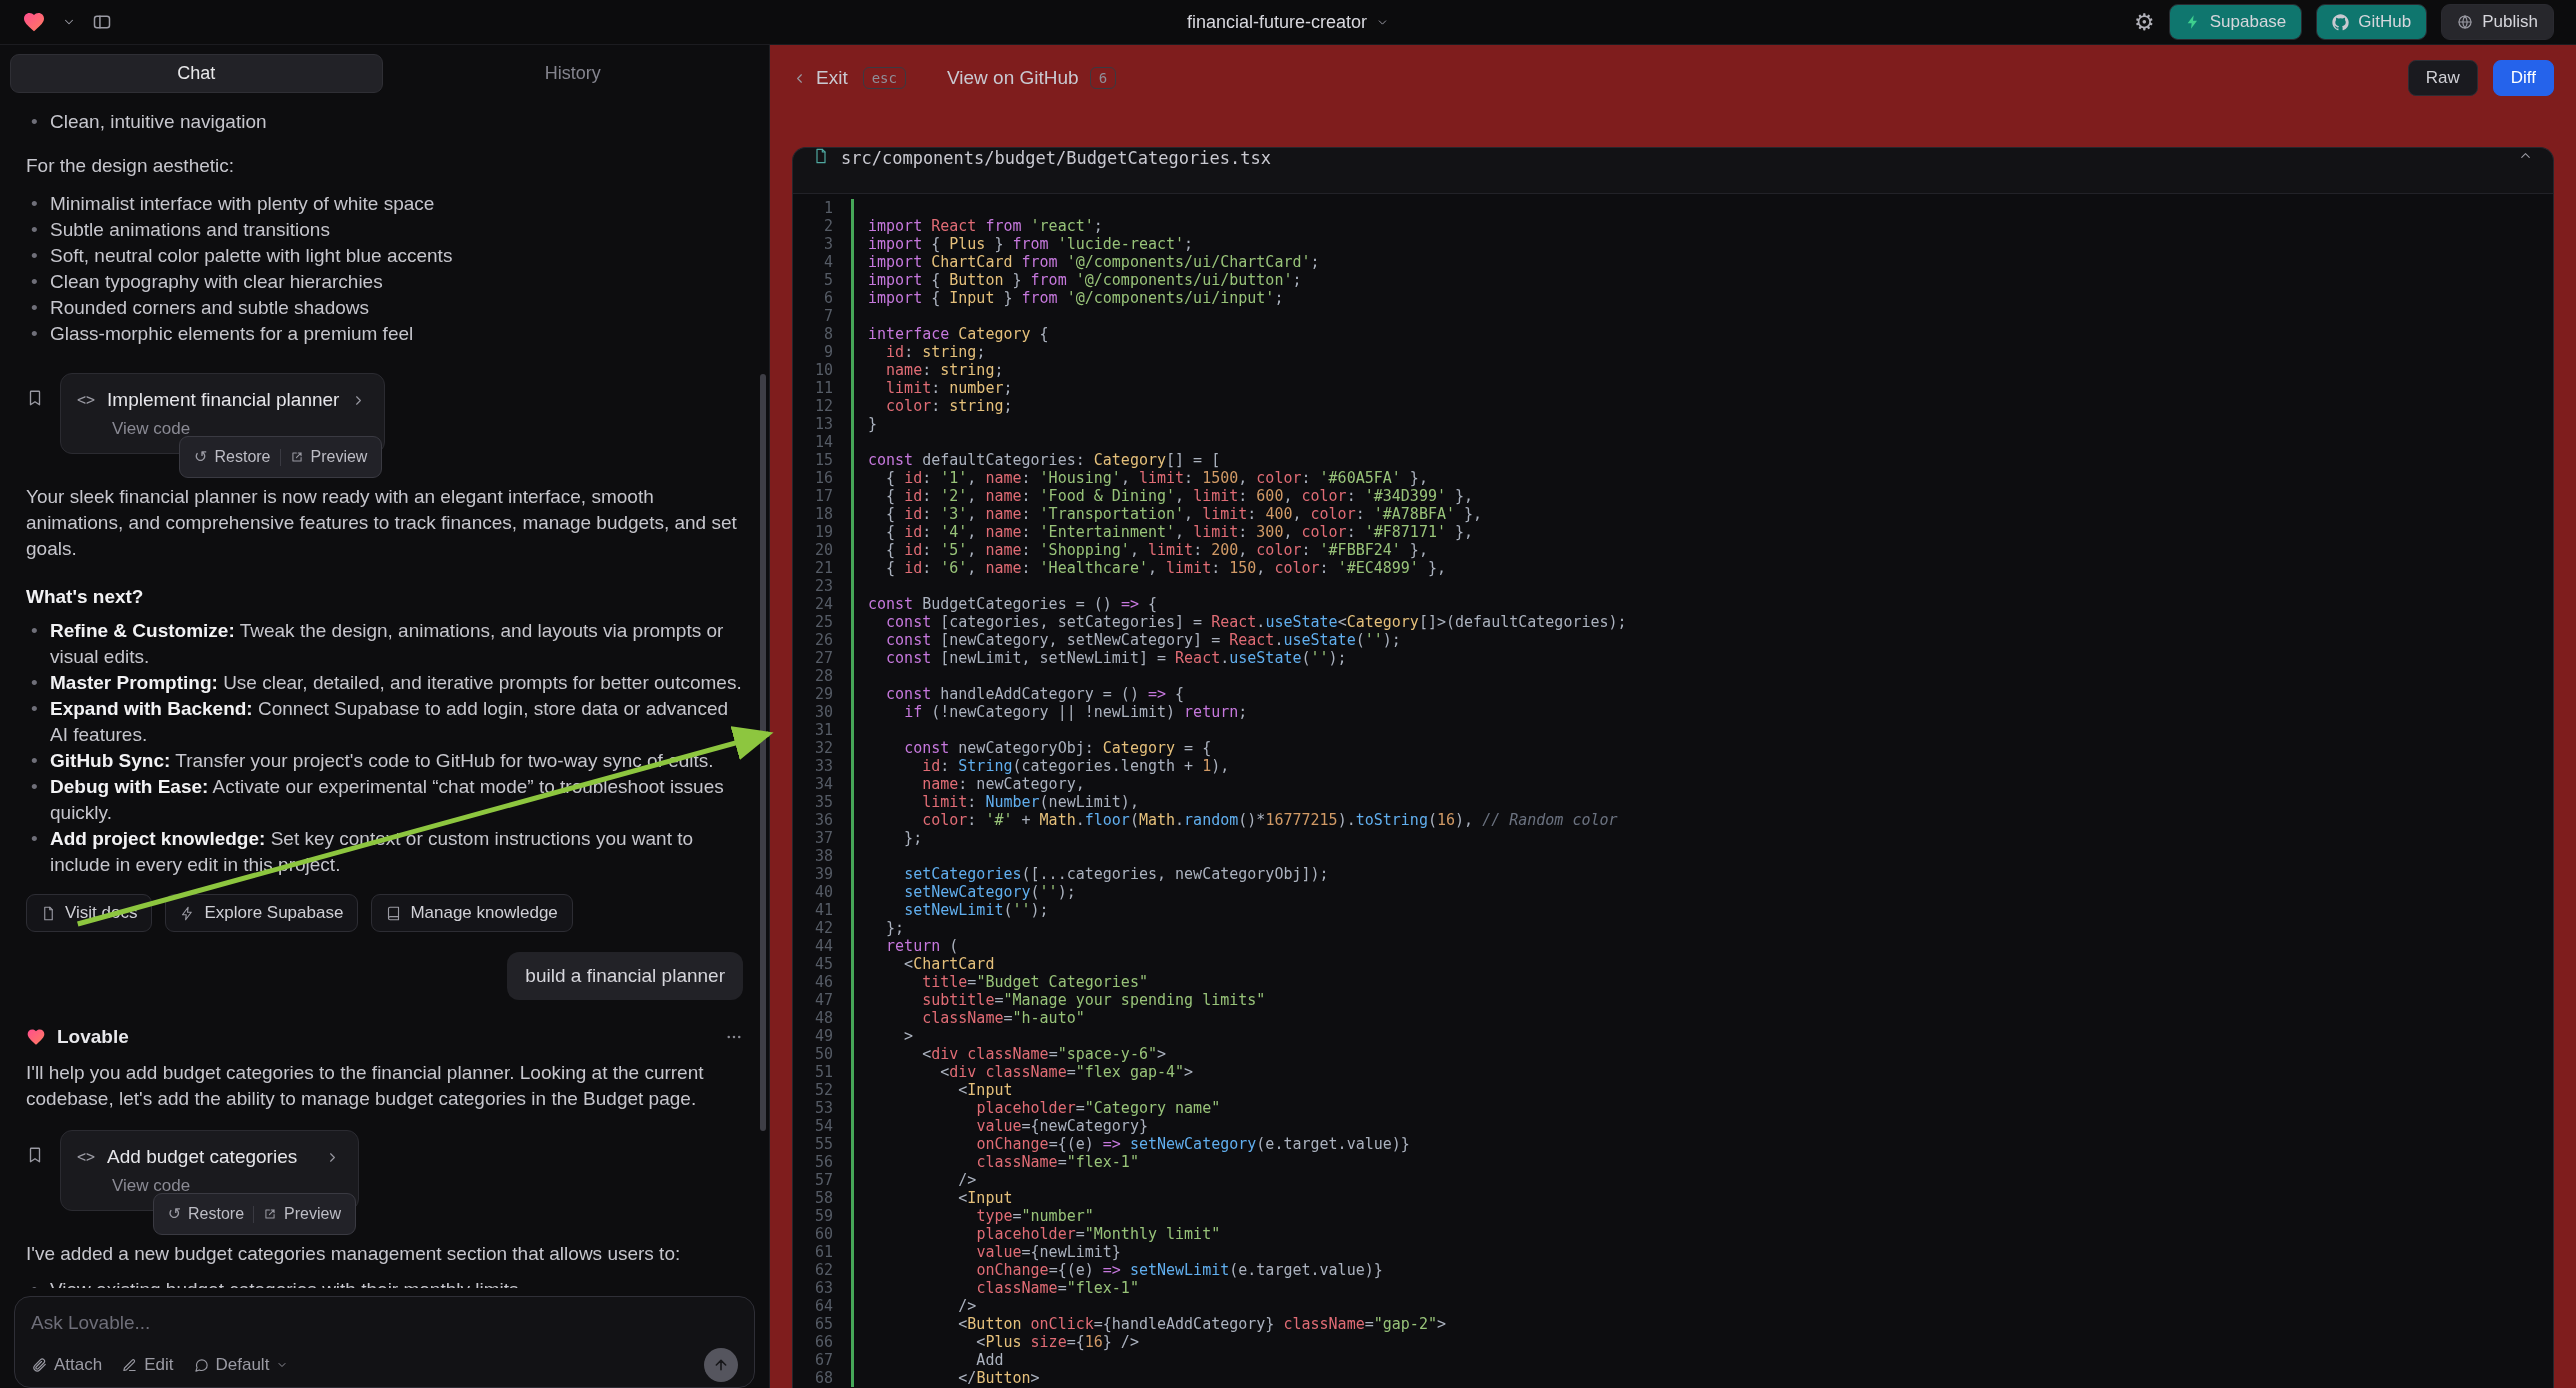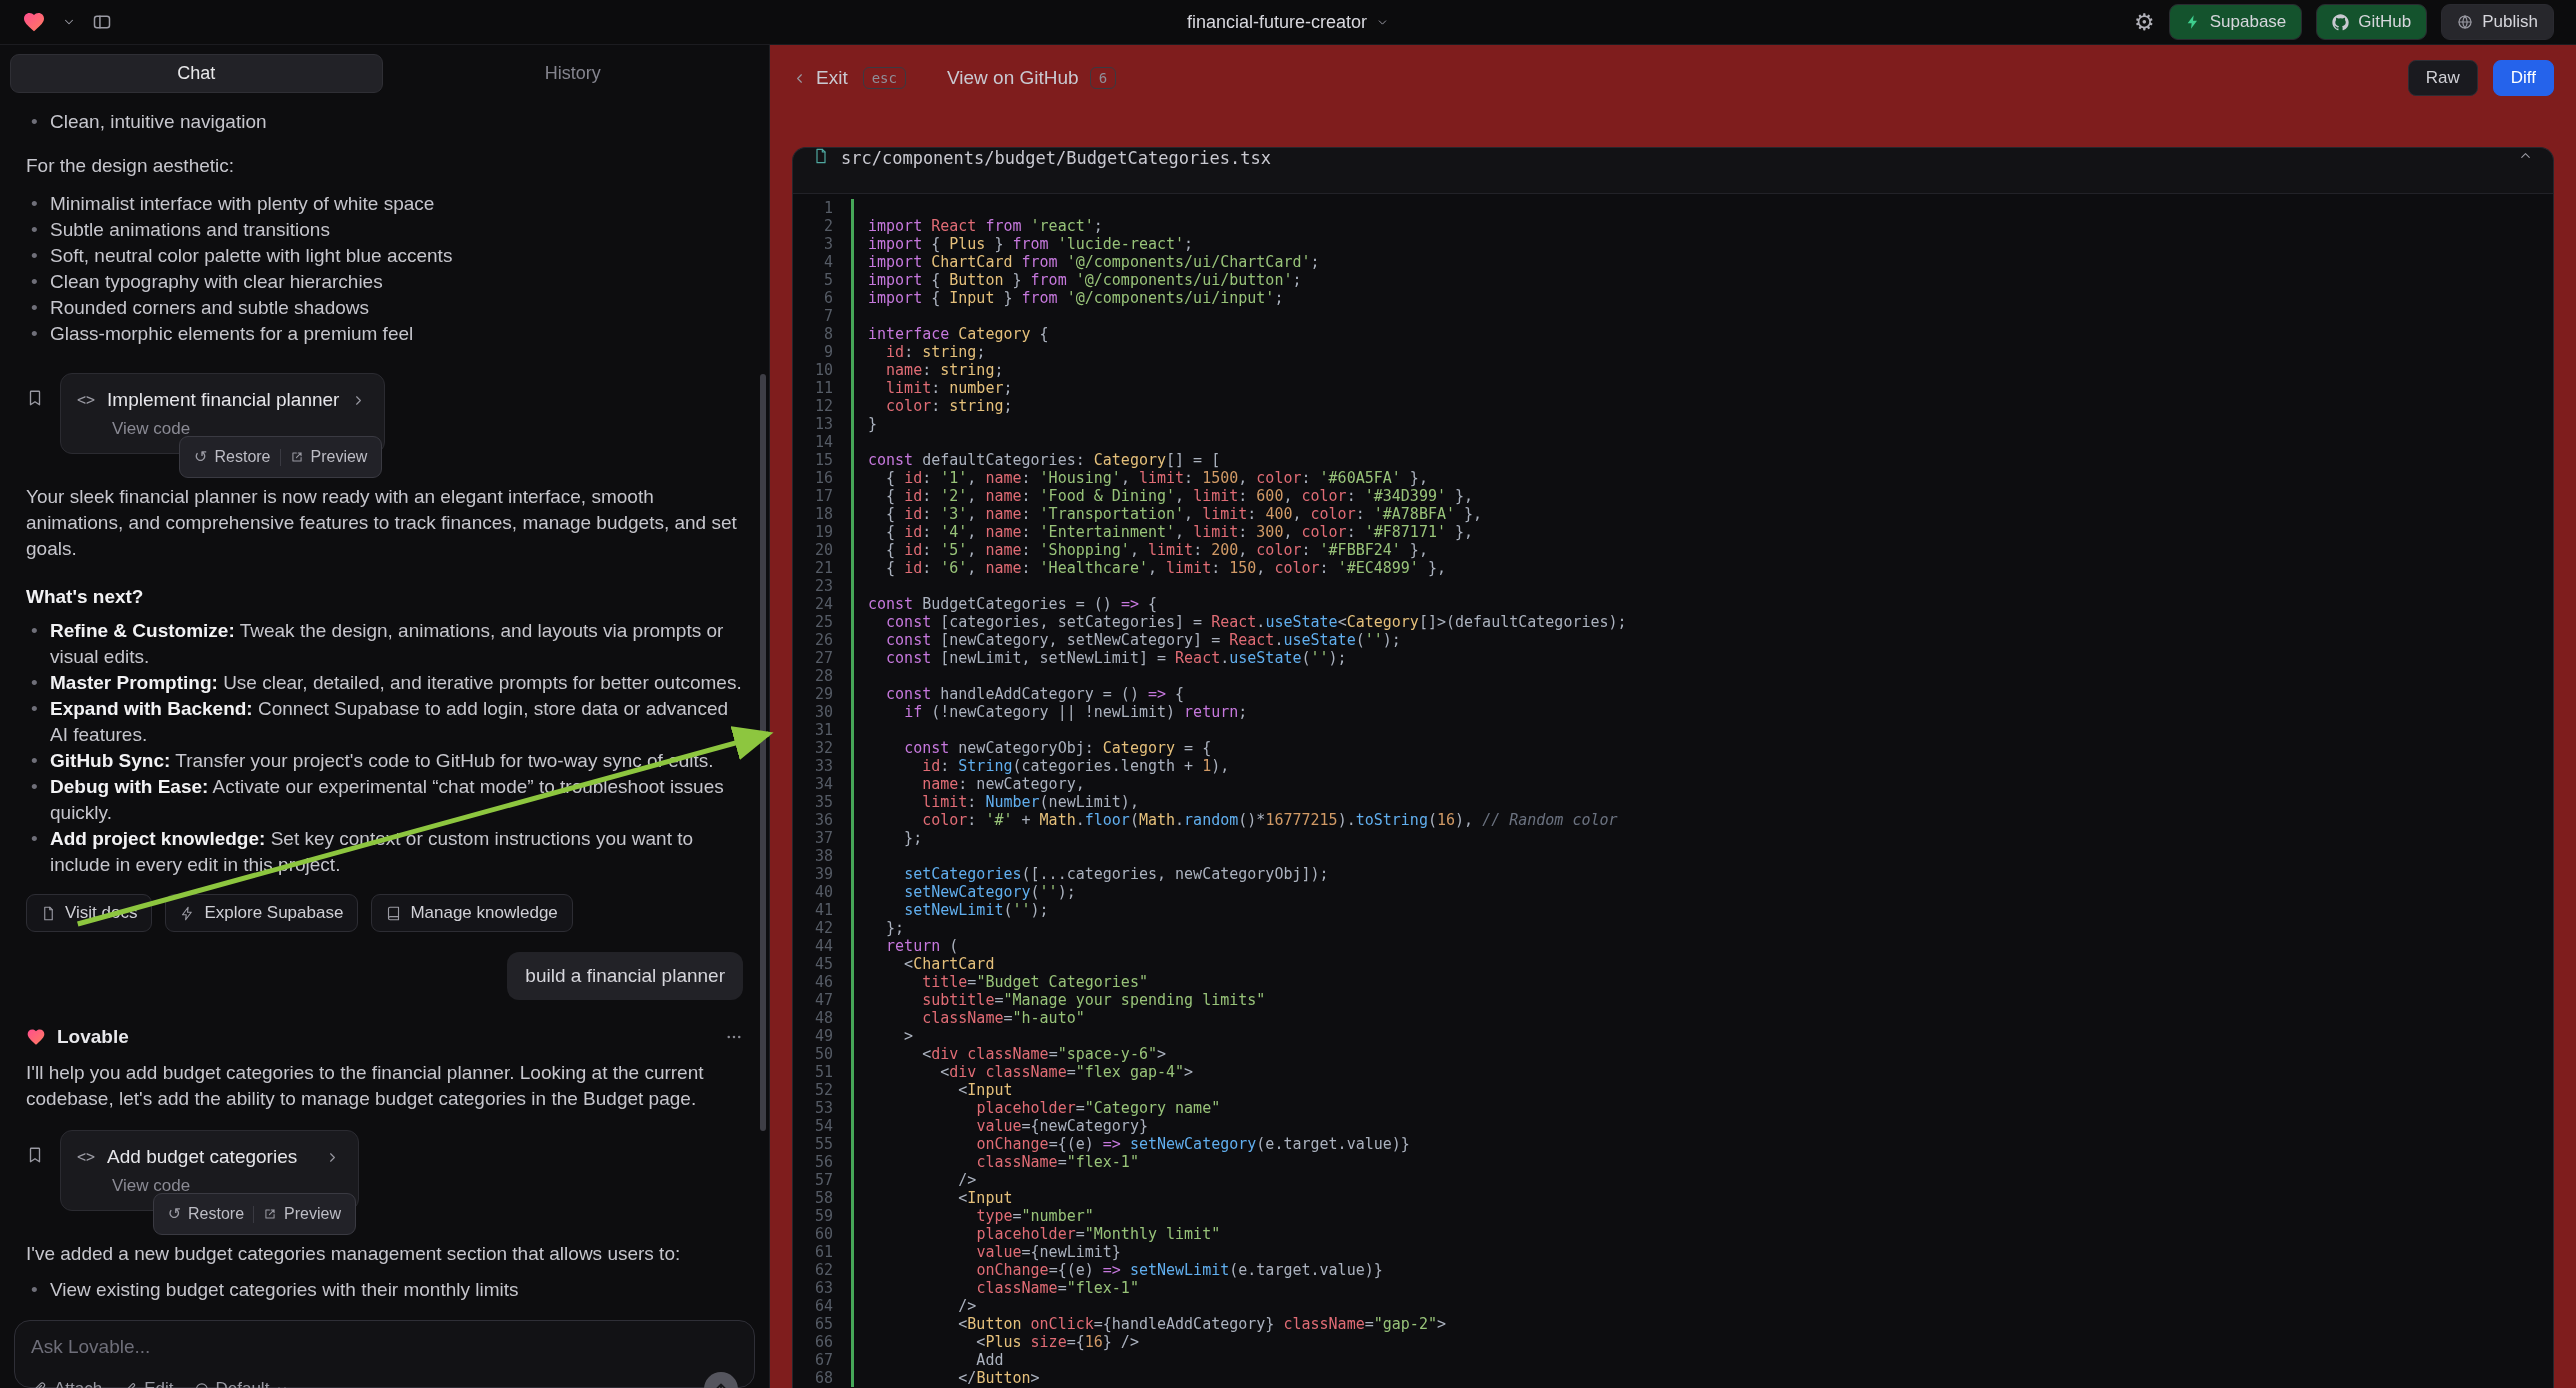--- a/index.html
+++ b/index.html
@@ -8,21 +8,21 @@
          font-family:"Liberation Sans", sans-serif; color:#d4d4d8; }
 
   
   .topbar { position:relative; height:45px; display:flex; align-items:center; padding:8px 22px;
             background:#0c0c0d; border-bottom:1px solid #1c1c20; }
   .tb-left { display:flex; align-items:center; gap:16px; }
   .tb-center { position:absolute; left:50%; top:0; height:45px; transform:translateX(-50%);
                display:flex; align-items:center; gap:9px; cursor:pointer; }
   .tb-center span.lbl { font-size:18px; color:#d8d8de; }
   .tb-right { margin-left:auto; display:flex; align-items:center; gap:14px; }
-  .tb-btn { display:flex; align-items:center; gap:9px; background:#14532d; border:1px solid #2a2a30;
+  .tb-btn { display:flex; align-items:center; gap:9px; background:#0f766e; border:1px solid #2a2a30;
             color:#d6d6dc; border-radius:9px; padding:7px 15px; font-size:17px; font-family:inherit; cursor:pointer; }
   .tb-btn.publish { background:#27272c; }
   .icon { display:inline-flex; align-items:center; justify-content:center; color:#9a9aa3; }
   .gear { font-size:23px; color:#b0b0b8; cursor:pointer; }
   svg.s { stroke:#9a9aa3; stroke-width:1.8; fill:none; stroke-linecap:round; stroke-linejoin:round; }
 
   
   .body { display:flex; height:1343px; }
   .chat-panel { width:769px; display:flex; flex-direction:column; background:#0d0d0f; position:relative; flex-shrink:0; }
   .code-panel { flex:1; background:#7f1d1d; border-left:1px solid #1e1e22; display:flex; flex-direction:column;gap:36px; }
@@ -64,21 +64,21 @@
 
   .user-row { display:flex; justify-content:flex-end; }
   .user-bubble { background:#222227; border-radius:12px; padding:11px 18px; font-size:19px; color:#d6d6dc; max-width:558px; }
 
   .assistant-head { display:flex; align-items:center; gap:11px; }
   .assistant-name { font-size:19px; font-weight:600; color:#e8e8ec; }
   .assistant-head .sp { flex:1; }
 
   
   .composer { margin:8px 14px 0; border:1px solid #2f2f37; background:#121215; border-radius:16px;
-              padding:15px 16px 12px; flex-shrink:0; height:68px; display:flex; flex-direction:column; }
+              padding:15px 16px 12px; flex-shrink:0; height:92px; display:flex; flex-direction:column; }
   .composer-input { background:transparent; border:none; outline:none; width:100%; font-size:19px;
                     color:#d4d4d8; font-family:inherit; }
   .composer-input::placeholder { color:#6e6e79; }
   .composer-bar { display:flex; align-items:center; gap:20px; margin-top:14px; }
   .cbar-btn { display:flex; align-items:center; gap:7px; color:#9b9ba4; font-size:17px; background:none;
               border:none; font-family:inherit; cursor:pointer; }
   .send-btn { margin-left:auto; width:34px; height:34px; border-radius:50%; background:#55555e;
               display:flex; align-items:center; justify-content:center; border:none; cursor:pointer; }
 
   .chat-scrollbar { position:absolute; right:3px; top:329px; width:6px; height:757px; background:#3e3e46; border-radius:3px; }

